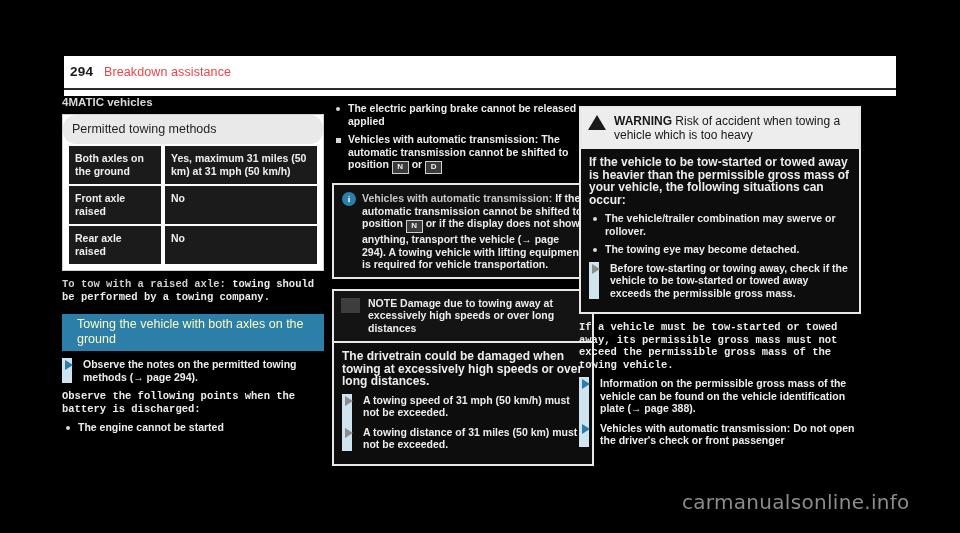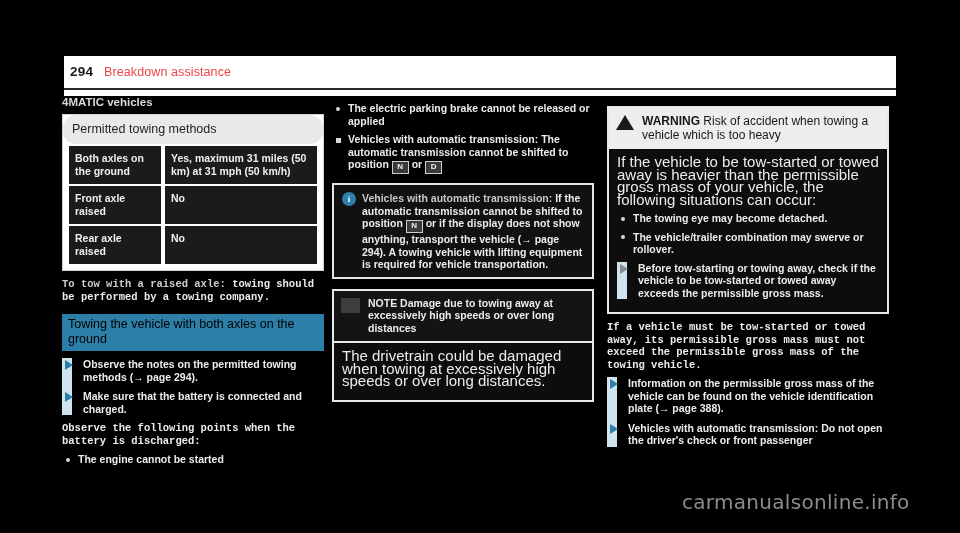--- a/index.html
+++ b/index.html
@@ -59,21 +59,21 @@
 
   
   .col {
     position: absolute;
     top: 96px;
     width: 262px;
     color: #e8e8e8;
   }
   .col-1 { left: 62px; }
   .col-2 { left: 332px; }
-  .col-3 { left: 607px; width: 282px; }
+  .col-3 { left: 579px; width: 282px; }
 
   .subhead {
     font-size: 11.5px;
     font-weight: bold;
     color: #d8d8d8;
     margin: 0 0 5px 0;
     line-height: 13px;
   }
 
   
@@ -113,24 +113,24 @@
     font-weight: bold;
     line-height: 12.5px;
     color: #ececec;
     margin: 7px 0 0 0;
     font-family: Liberation Mono, monospace;
   }
   .para .lead { font-weight: bold; color: #cfcfcf; }
 
   .bluebar {
     background: #2b7fa8;
-    color: #000000;
+    color: #fef9c3;
     font-size: 12.5px;
     line-height: 15px;
-    padding: 3px 6px 4px 6px;
+    padding: 3px 6px 4px 15px;
     margin: 11px 0 7px 0;
     font-weight: normal;
   }
 
   
   .actions {
     position: relative;
     padding-left: 0;
     margin: 0;
   }
@@ -288,22 +288,22 @@
   }
   .alert-head.light .alert-head-txt b {
     font-weight: bold;
   }
   .alert-body {
     padding: 7px 8px 6px 8px;
     background: #0d0d0d;
   }
   .alert-body p {
     margin: 0 0 6px 0;
-    font-size: 15px;
-    font-weight: normal;
+    font-size: 12px;
+    font-weight: bold;
     line-height: 12.5px;
     color: #ececec;
   }
 
   .watermark {
     position: absolute;
     left: 682px;
     top: 490px;
     font-size: 20px;
     color: #8c8c8c;
@@ -349,26 +349,20 @@
 
     <div class="bluebar">Towing the vehicle with both axles on the ground</div>
 
     <div class="actions rail">
       <div class="action">
         <div class="tri">
             <span></span>
           </div>
         <div class="action-txt">Observe the notes on the permitted towing methods (→ page 294).</div>
       </div>
-      <div class="action">
-        <div class="tri">
-            <span></span>
-          </div>
-        <div class="action-txt">Make sure that the battery is connected and charged.</div>
-      </div>
     </div>
 
     <p class="para">Observe the following points when the battery is discharged:</p>
 
     <ul class="bl dark">
       <li>The engine cannot be started</li>
     </ul>
 
   </div>
 
@@ -386,37 +380,51 @@
       </div>
     </div>
 
     <div class="alertbox">
       <div class="alert-head">
         <div class="ico-note"></div>
         <div class="alert-head-txt"><b>NOTE</b> <span>Damage due to towing away at excessively high speeds or over long distances</span></div>
       </div>
       <div class="alert-body">
         <p>The drivetrain could be damaged when towing at excessively high speeds or over long distances.</p>
+        <div class="actions rail">
+          <div class="action">
+            <div class="tri grey">
+                <span></span>
+              </div>
+            <div class="action-txt">A towing speed of 31 mph (50 km/h) must not be exceeded.</div>
+          </div>
+          <div class="action">
+            <div class="tri grey">
+                <span></span>
+              </div>
+            <div class="action-txt">A towing distance of 31 miles (50 km) must not be exceeded.</div>
+          </div>
+        </div>
       </div>
     </div>
 
   </div>
 
   <div class="col col-3">
 
     <div class="alertbox">
       <div class="alert-head light">
         <div class="ico-warn"></div>
         <div class="alert-head-txt"><b>WARNING</b> <span>Risk of accident when towing a vehicle which is too heavy</span></div>
       </div>
       <div class="alert-body">
         <p>If the vehicle to be tow-started or towed away is heavier than the permissible gross mass of your vehicle, the following situations can occur:</p>
         <ul class="bl dark">
+          <li>The vehicle/trailer combination may swerve or rollover.</li>
           <li>The towing eye may become detached.</li>
-          <li>The vehicle/trailer combination may swerve or rollover.</li>
         </ul>
         <div class="actions rail">
           <div class="action">
             <div class="tri grey">
                 <span></span>
               </div>
             <div class="action-txt">Before tow-starting or towing away, check if the vehicle to be tow-started or towed away exceeds the permissible gross mass.</div>
           </div>
         </div>
       </div>

